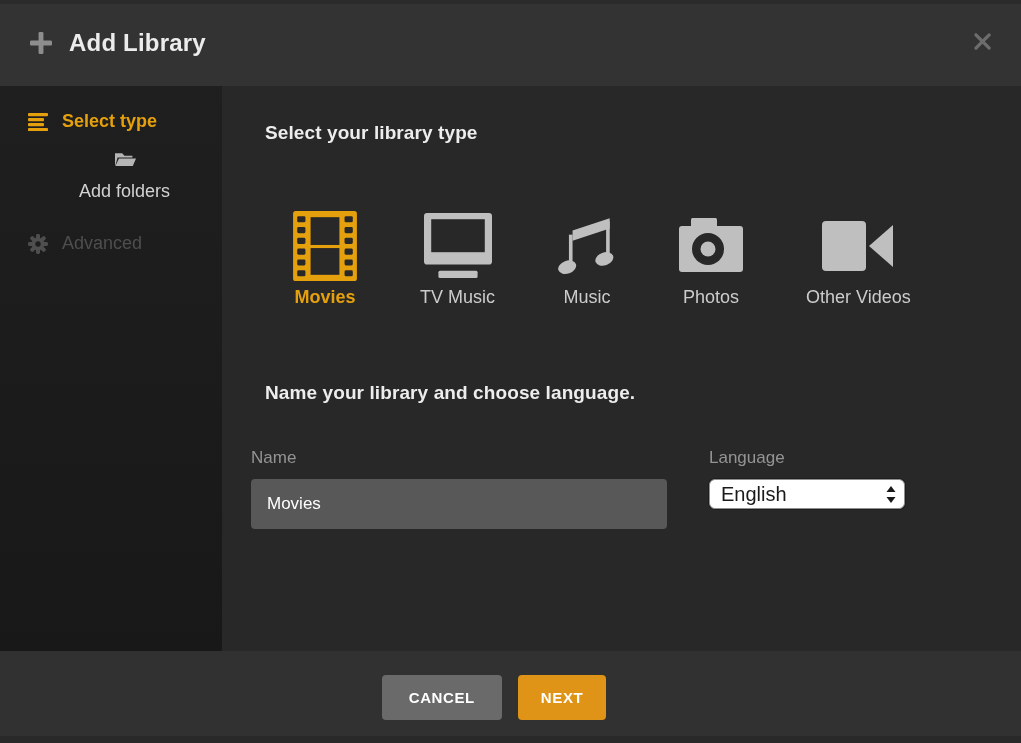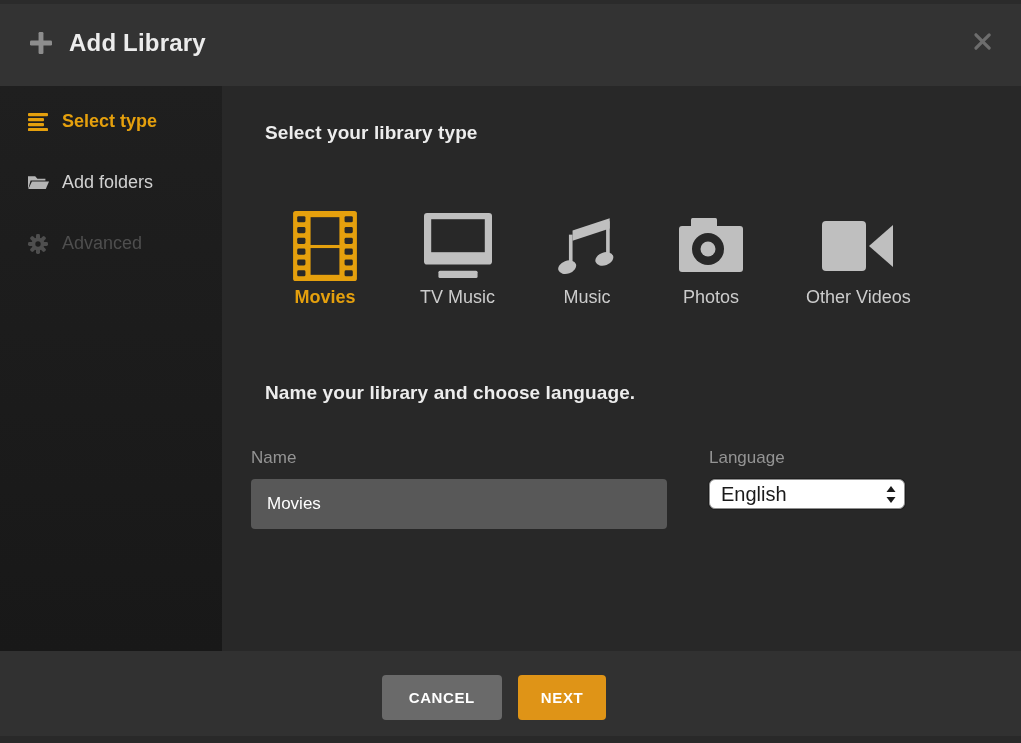--- a/index.html
+++ b/index.html
@@ -35,21 +35,21 @@
     background:linear-gradient(to bottom,#1f1f1f,#181818);
     padding-top:5px;box-sizing:border-box;
   }
   .side-item{
     height:61px;display:flex;align-items:center;
     padding-left:27px;gap:13px;cursor:pointer;
     font-size:18px;
   }
   .side-item .side-icon{width:22px;display:flex;justify-content:center;}
   .side-item.active{color:#e5a00d;font-weight:600;}
-  .side-item.normal{color:#d2d2d2;}
+  .side-item.normal{color:#d2d2d2;flex-direction:column;}
   .side-item.disabled{color:#4e4e4e;cursor:default;}
   
   .main{
     position:absolute;top:86px;left:222px;width:799px;height:565px;
     background:#282828;
   }
   .section-heading{
     position:absolute;left:43px;margin:0;
     color:#ededed;font-size:19px;font-weight:700;letter-spacing:.1px;
   }

